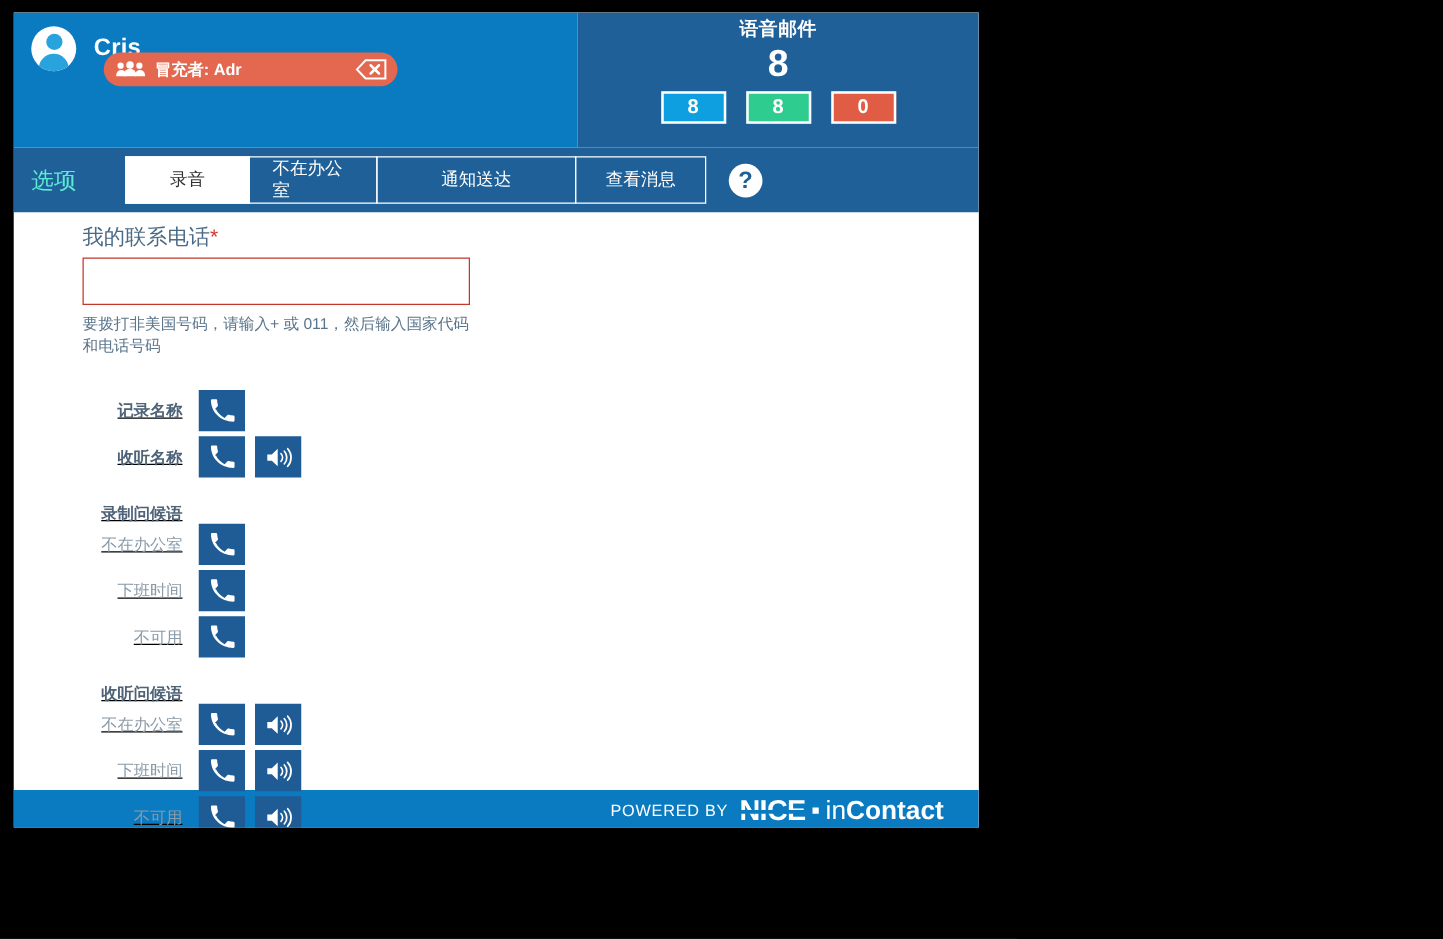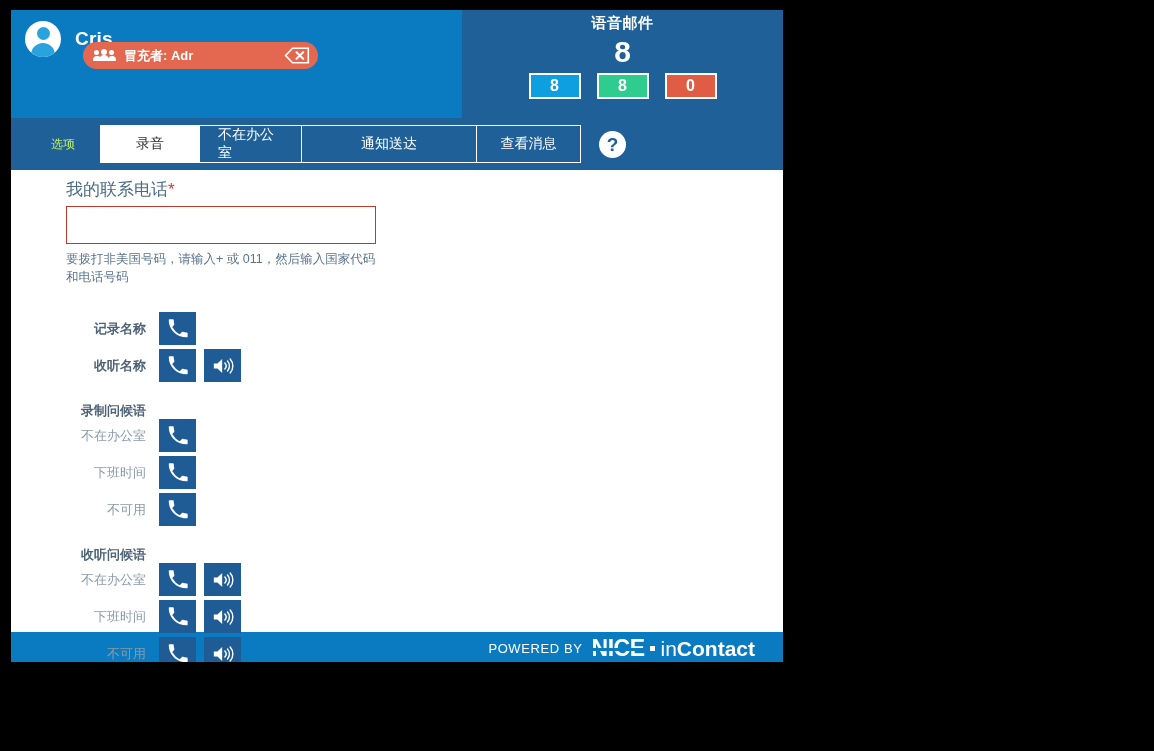--- a/index.html
+++ b/index.html
@@ -165,24 +165,23 @@
   
   .tabbar {
     height: 52px;
     background: #1f6099;
     display: flex;
     align-items: center;
     padding-left: 14px;
     box-sizing: border-box;
   }
   .tab-options {
-    color: #bef264;
-    font-size: 12px;
+    color: #5eead4;
+    font-size: 18px;
     width: 76px;
-    text-align: center;
     cursor: pointer;
   }
   .tab {
     height: 38px;
     min-width: 100px;
     border: 1px solid #ffffff;
     box-sizing: border-box;
     color: #ffffff;
     font-size: 14px;
     display: flex;
@@ -193,21 +192,21 @@
     background: transparent;
     padding: 0 18px;
   }
   .tab.active {
     background: #ffffff;
     color: #333333;
     border-color: #ffffff;
   }
   .tab-w1 { width: 81px; }
   .tab-w2 { width: 103px; }
-  .tab-w3 { width: 176px; }
+  .tab-w3 { width: 160px; }
   .tab-w4 { width: 105px; }
 
   .help-btn {
     width: 27px;
     height: 27px;
     border-radius: 50%;
     background: #ffffff;
     color: #1f6099;
     font-size: 19px;
     font-weight: bold;
@@ -248,21 +247,21 @@
     color: #333;
   }
   .field-hint {
     font-size: 12.5px;
     color: #5a748c;
     margin-top: 6px;
     line-height: 18px;
     width: 315px;
   }
 
-  .rows { margin-top: 24px; }
+  .rows { margin-top: 24px; text-decoration: underline; }
   .row {
     display: flex;
     align-items: center;
     height: 37px;
     margin-bottom: 0px;
   }
   .row-label {
     width: 135px;
     text-align: right;
     padding-right: 13px;

